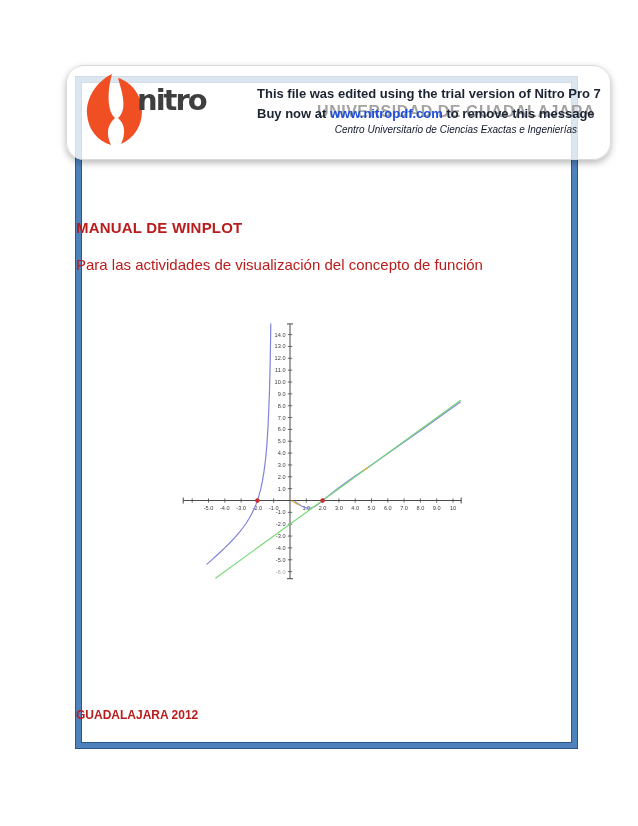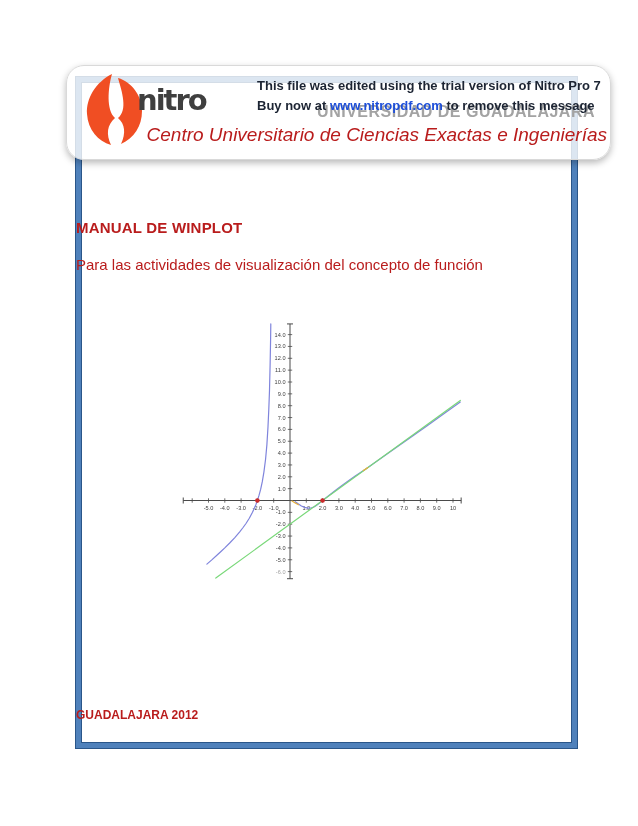--- a/index.html
+++ b/index.html
@@ -18,27 +18,27 @@
   .banner-bg{
     position:absolute;left:66px;top:65px;width:543px;height:93px;
     background:rgba(255,255,255,0.8);
     border:1px solid #d9d9d9;border-radius:18px;
     box-shadow:0 3px 7px rgba(0,0,0,0.28);
     z-index:2;
   }
   .letterhead{position:absolute;left:76px;width:501px;text-align:right;z-index:3;}
   .letterhead.university{top:103px;font-size:16px;font-weight:bold;color:#a3a3a3;
     letter-spacing:.5px;transform:translateX(18px);}
-  .letterhead.centro{top:124px;font-size:19px;font-style:italic;color:#b91c1c;padding-left:30px;}
+  .letterhead.centro{top:124px;font-size:10px;font-style:italic;color:#0f172a;}
 
   .banner-content{position:absolute;z-index:4;}
   .nitro-mark{left:84px;top:72px;width:60px;height:74px;}
   .nitro-word{left:137px;top:83px;font-size:29px;font-weight:800;color:#3f3f3f;
     letter-spacing:-2px;font-family:"DejaVu Sans","Liberation Sans",sans-serif;}
-  .banner-lines{left:257px;top:76px;font-size:13px;font-weight:bold;color:#1c2433;
+  .banner-lines{left:257px;top:84px;font-size:13px;font-weight:bold;color:#1c2433;
     line-height:20px;white-space:nowrap;}
   .banner-link{color:#1d4ed8;text-decoration:none;cursor:pointer;}
 
   .doc-text{position:absolute;left:76px;width:575px;text-align:left;color:#b91c1c;z-index:3;}
   .doc-title{top:219px;font-size:15px;font-weight:bold;letter-spacing:.2px;}
   .doc-subtitle{top:256px;font-size:15px;}
   .doc-footer{top:708px;font-size:12px;font-weight:bold;}
 
   .chart-svg{position:absolute;left:0;top:0;z-index:3;pointer-events:none;}
 </style>

